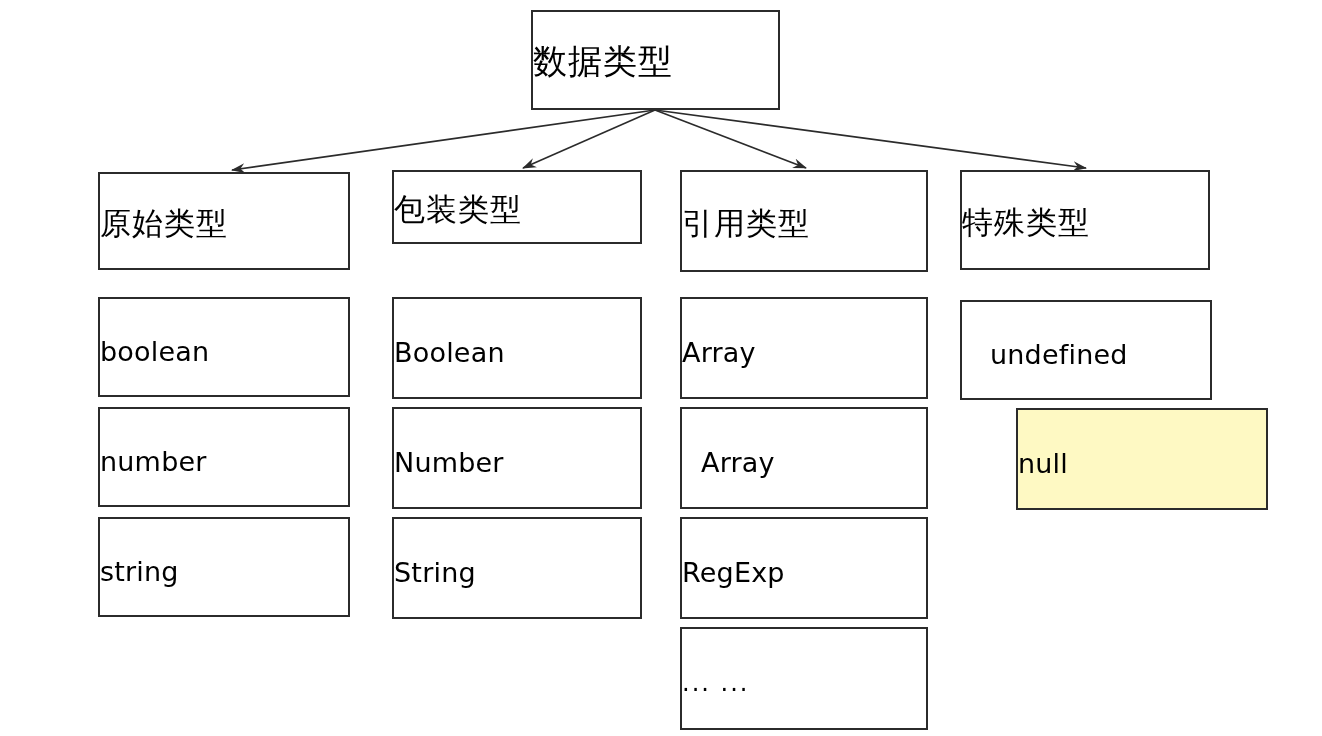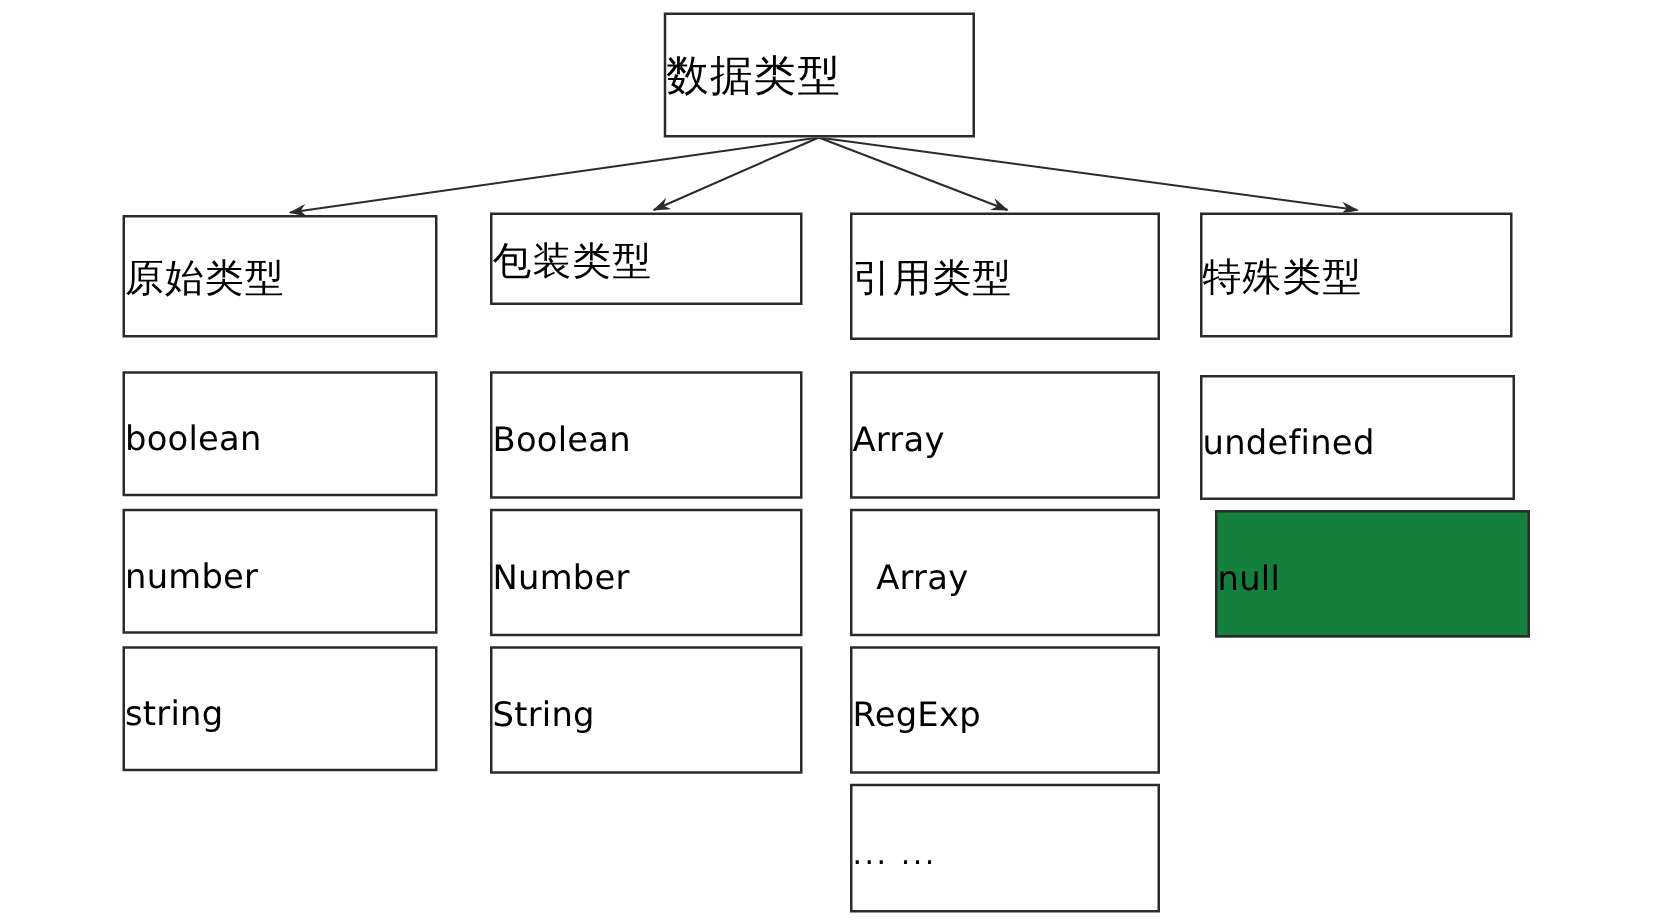--- a/index.html
+++ b/index.html
@@ -119,20 +119,20 @@
       </div>
       <div class="node leaf" style="left: 680px; top: 517px; width: 248px; height: 102px; border-color: rgb(43, 43, 43); color: rgb(0, 0, 0); background: rgb(255, 255, 255);">
         <span class="node-label">RegExp</span>
       </div>
       <div class="node leaf ellipsis" style="left: 680px; top: 627px; width: 248px; height: 103px; border-color: rgb(43, 43, 43); color: rgb(0, 0, 0); background: rgb(255, 255, 255);">
         <span class="node-label">... ...</span>
       </div>
       <div class="node category" style="left: 960px; top: 170px; width: 250px; height: 100px; border-color: rgb(43, 43, 43); color: rgb(0, 0, 0); background: rgb(255, 255, 255);">
         <span class="node-label">特殊类型</span>
       </div>
-      <div class="node leaf" style="left: 960px; top: 300px; width: 252px; height: 100px; border-color: rgb(43, 43, 43); color: rgb(0, 0, 0); background: rgb(255, 255, 255);">
+      <div class="node leaf" style="left: 960px; top: 300px; width: 252px; height: 100px; border-color: rgb(43, 43, 43); color: rgb(0, 0, 0); background: rgb(255, 255, 255); padding-left: 28px;">
         <span class="node-label">undefined</span>
       </div>
-      <div class="node leaf" style="left: 972px; top: 408px; width: 252px; height: 102px; border-color: rgb(43, 43, 43); color: rgb(0, 0, 0); background: #15803d;">
+      <div class="node leaf" style="left: 1016px; top: 408px; width: 252px; height: 102px; border-color: rgb(43, 43, 43); color: rgb(0, 0, 0); background: #fef9c3;">
         <span class="node-label">null</span>
       </div>
     </div>
 </div>
 
 </body></html>

